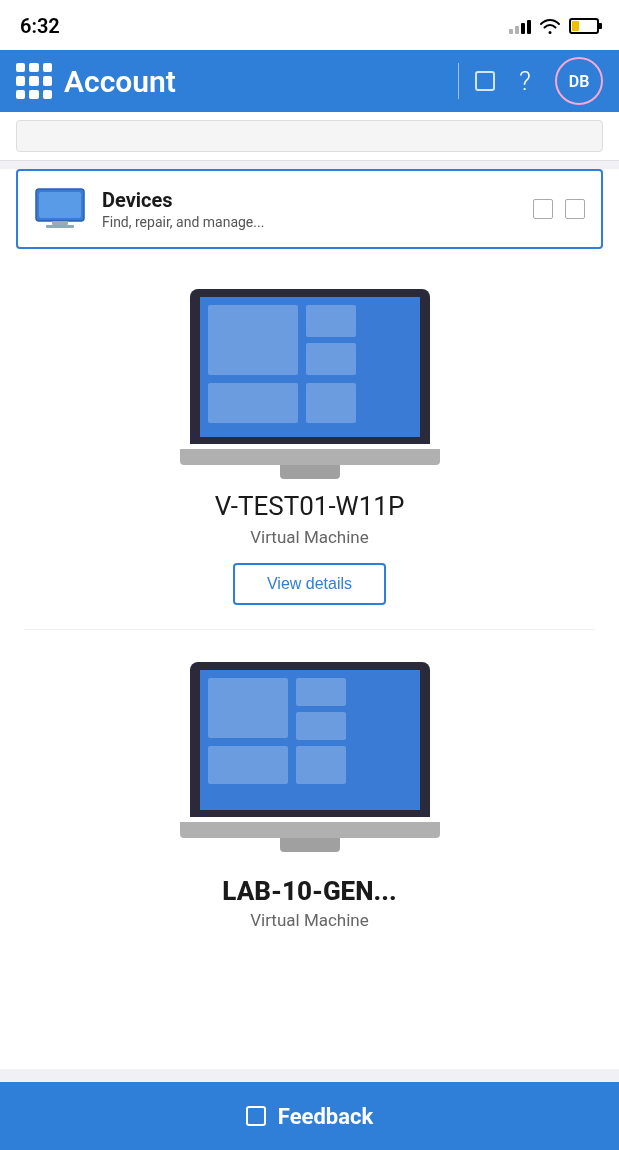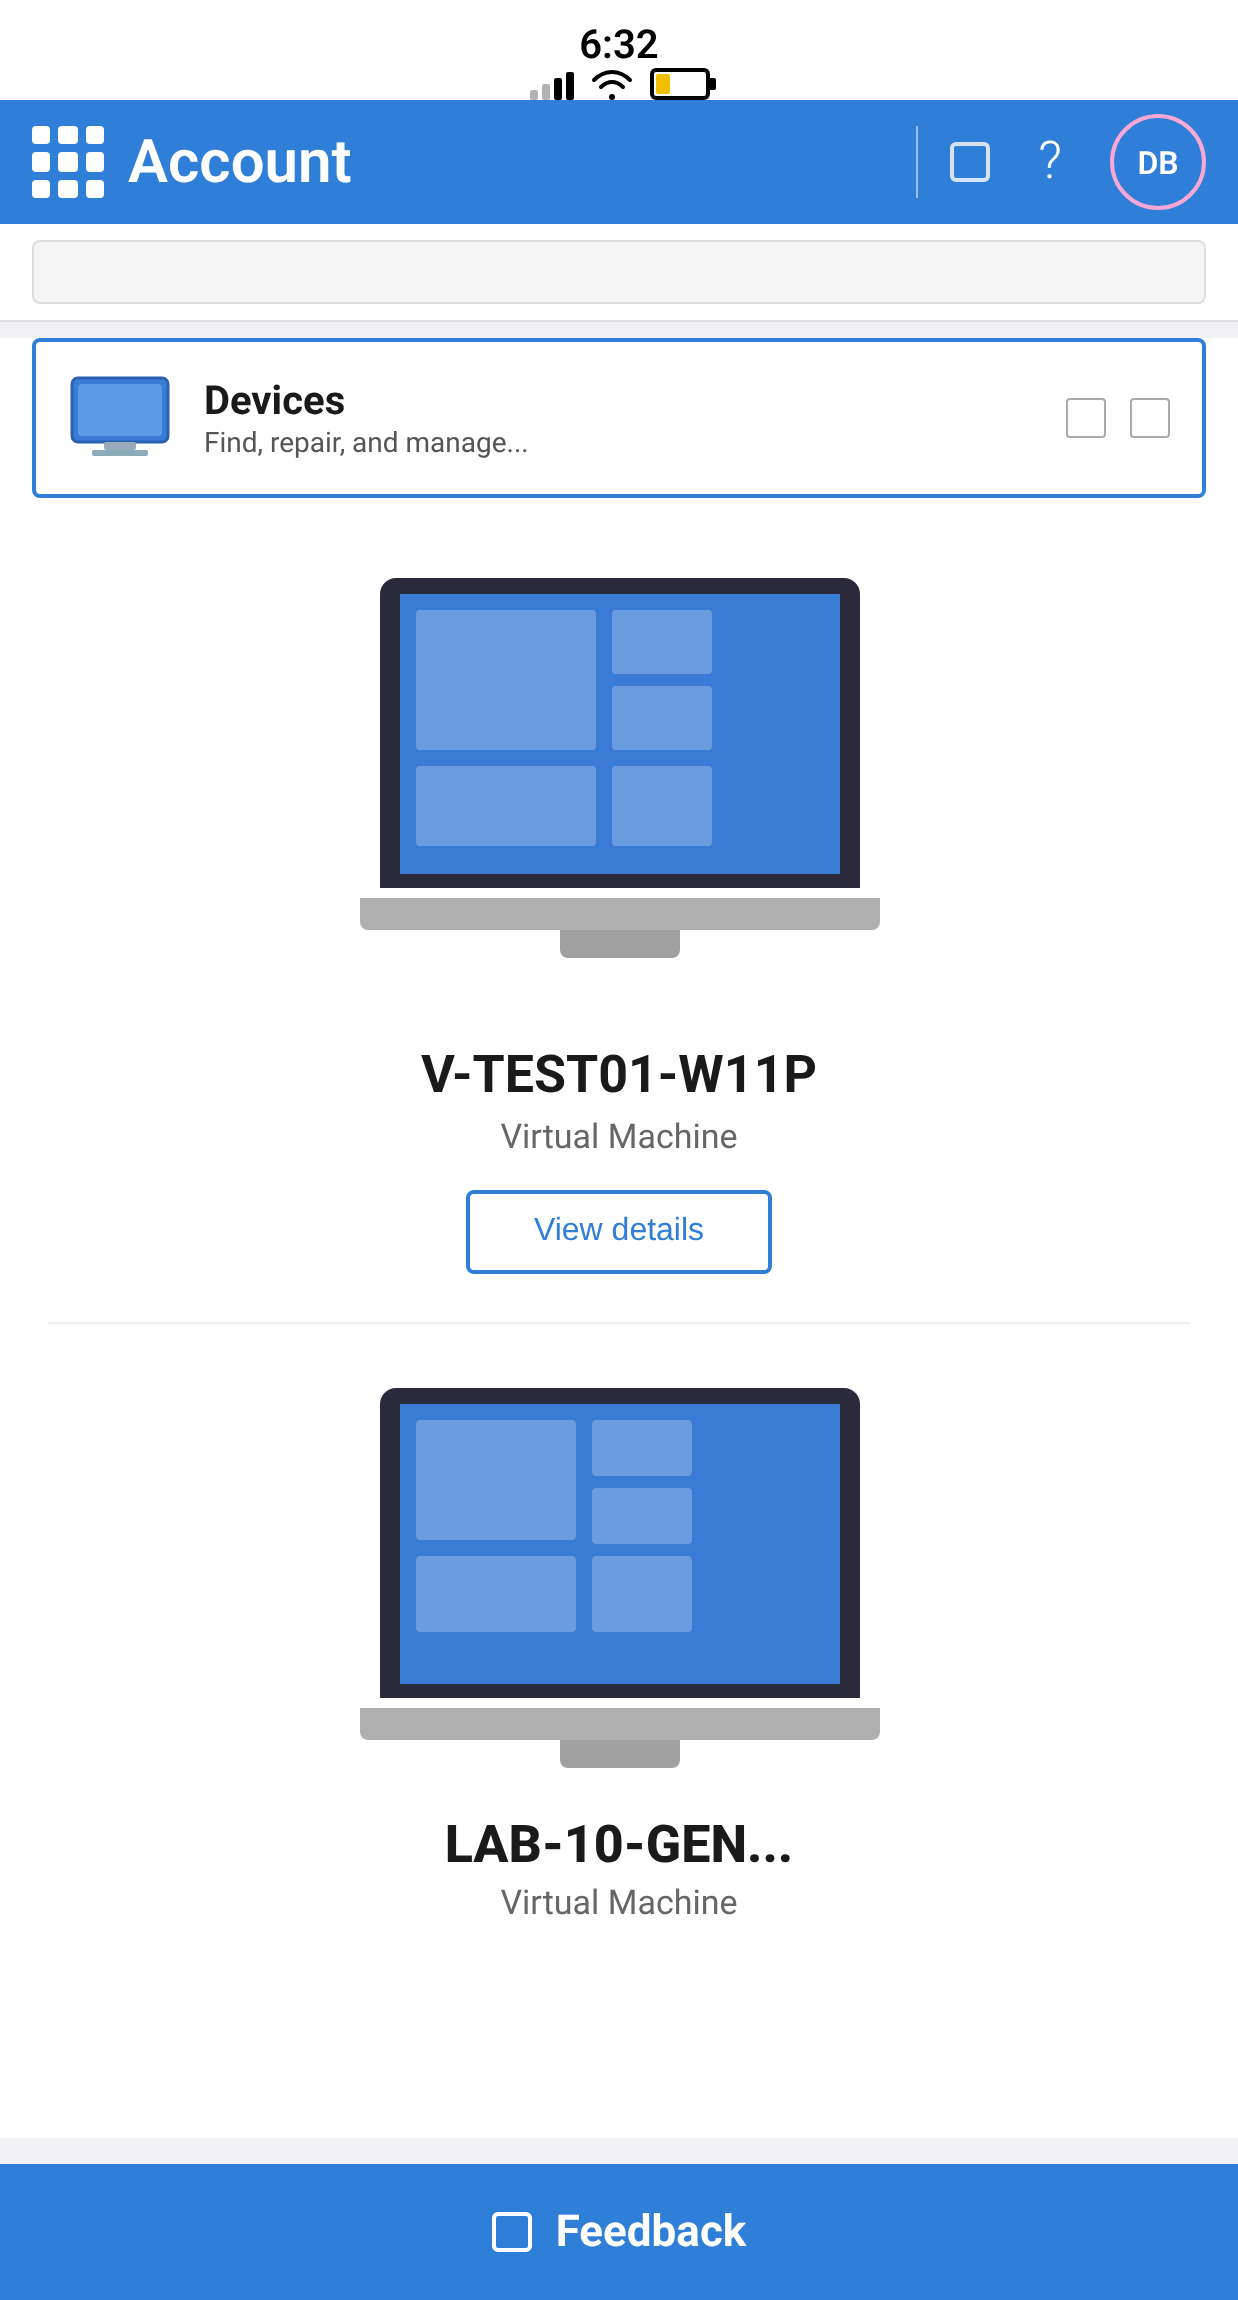--- a/index.html
+++ b/index.html
@@ -14,21 +14,20 @@
     }
 
     
     .status-bar {
       background: #fff;
       display: flex;
       justify-content: space-between;
       align-items: center;
       padding: 10px 20px 8px 20px;
       height: 50px;
-      flex-direction: column;
     }
     .status-time {
       font-size: 20px;
       font-weight: 600;
       color: #000;
     }
     .status-icons {
       display: flex;
       align-items: center;
       gap: 8px;
@@ -263,23 +262,23 @@
       background: #a0a0a0;
       position: absolute;
       bottom: 0;
       left: 50%;
       transform: translateX(-50%);
       border-radius: 0 0 4px 4px;
     }
 
     .device-name {
       font-size: 26px;
-      font-weight: 700;
+      font-weight: 400;
       color: #1a1a1a;
-      margin-top: 44px;
+      margin-top: 12px;
       text-align: center;
     }
     .device-type {
       font-size: 17px;
       color: #666;
       margin-top: 6px;
     }
     .view-details-btn {
       margin-top: 16px;
       padding: 10px 32px;

